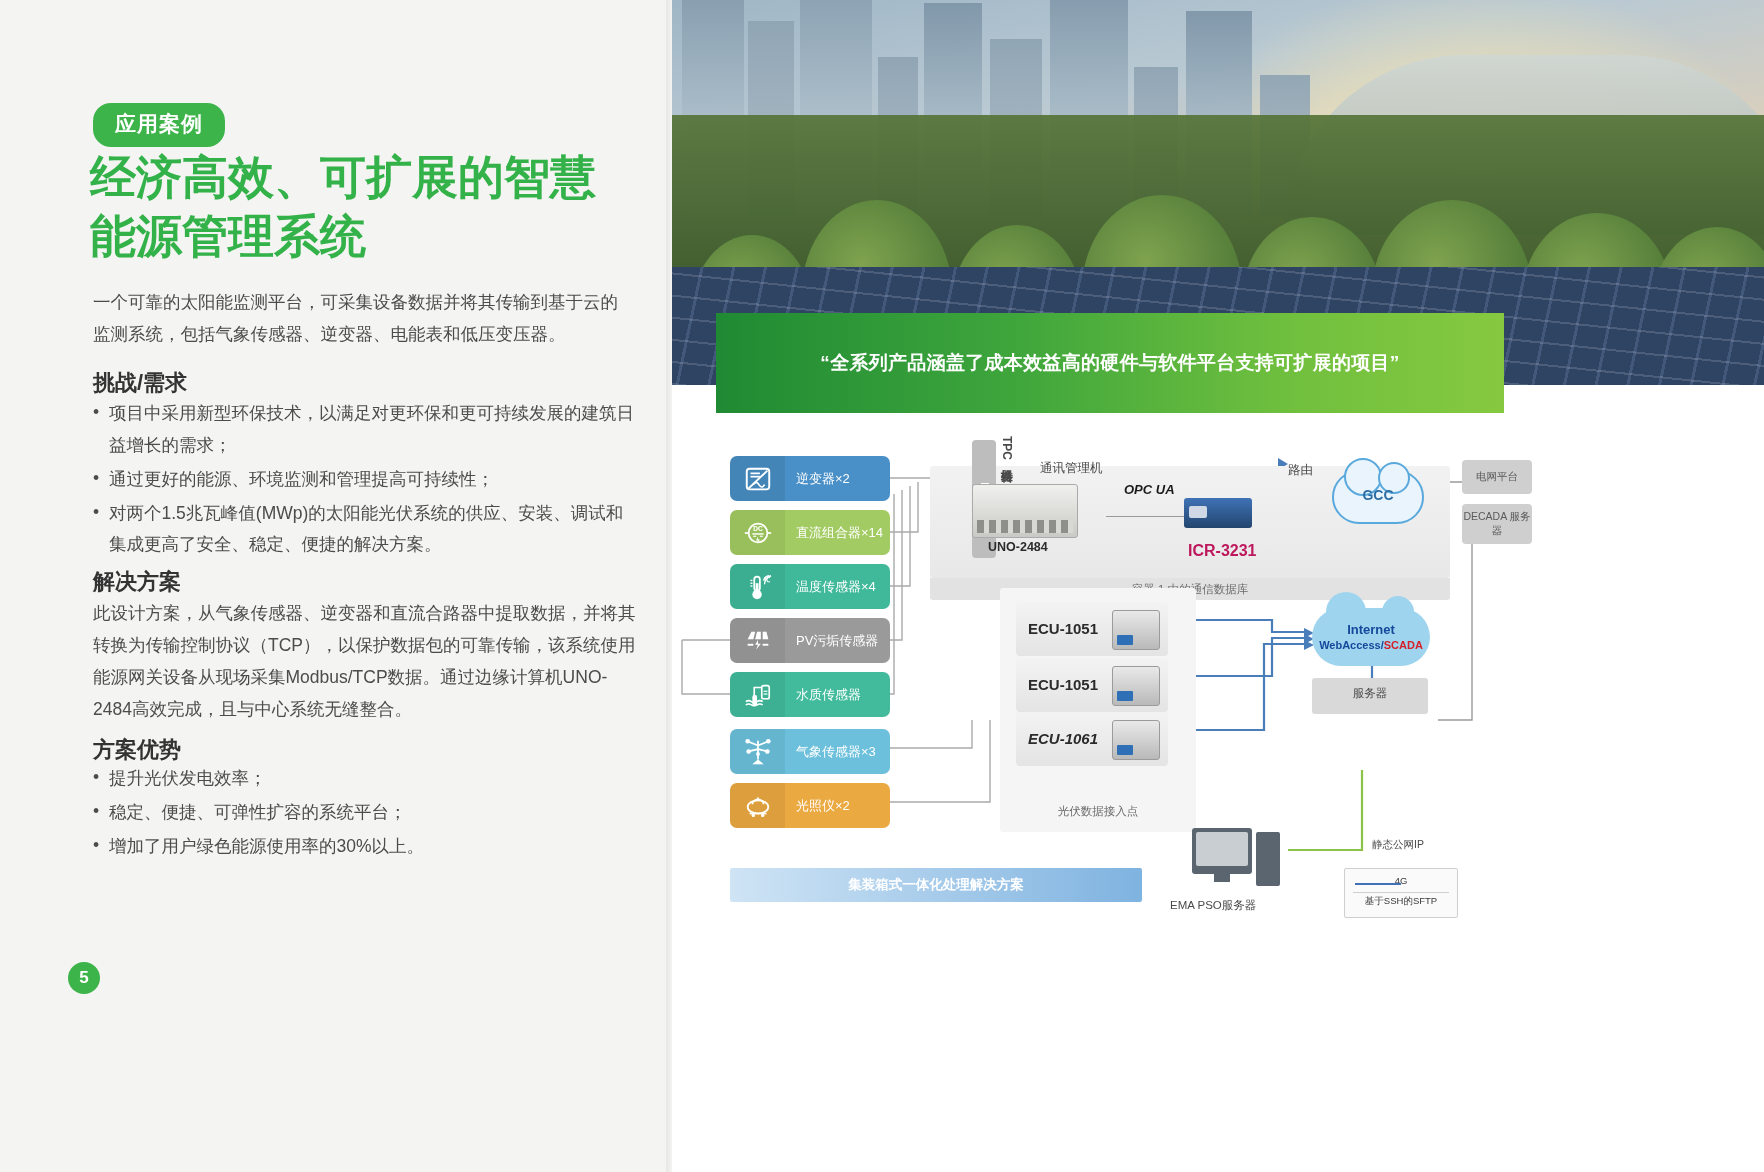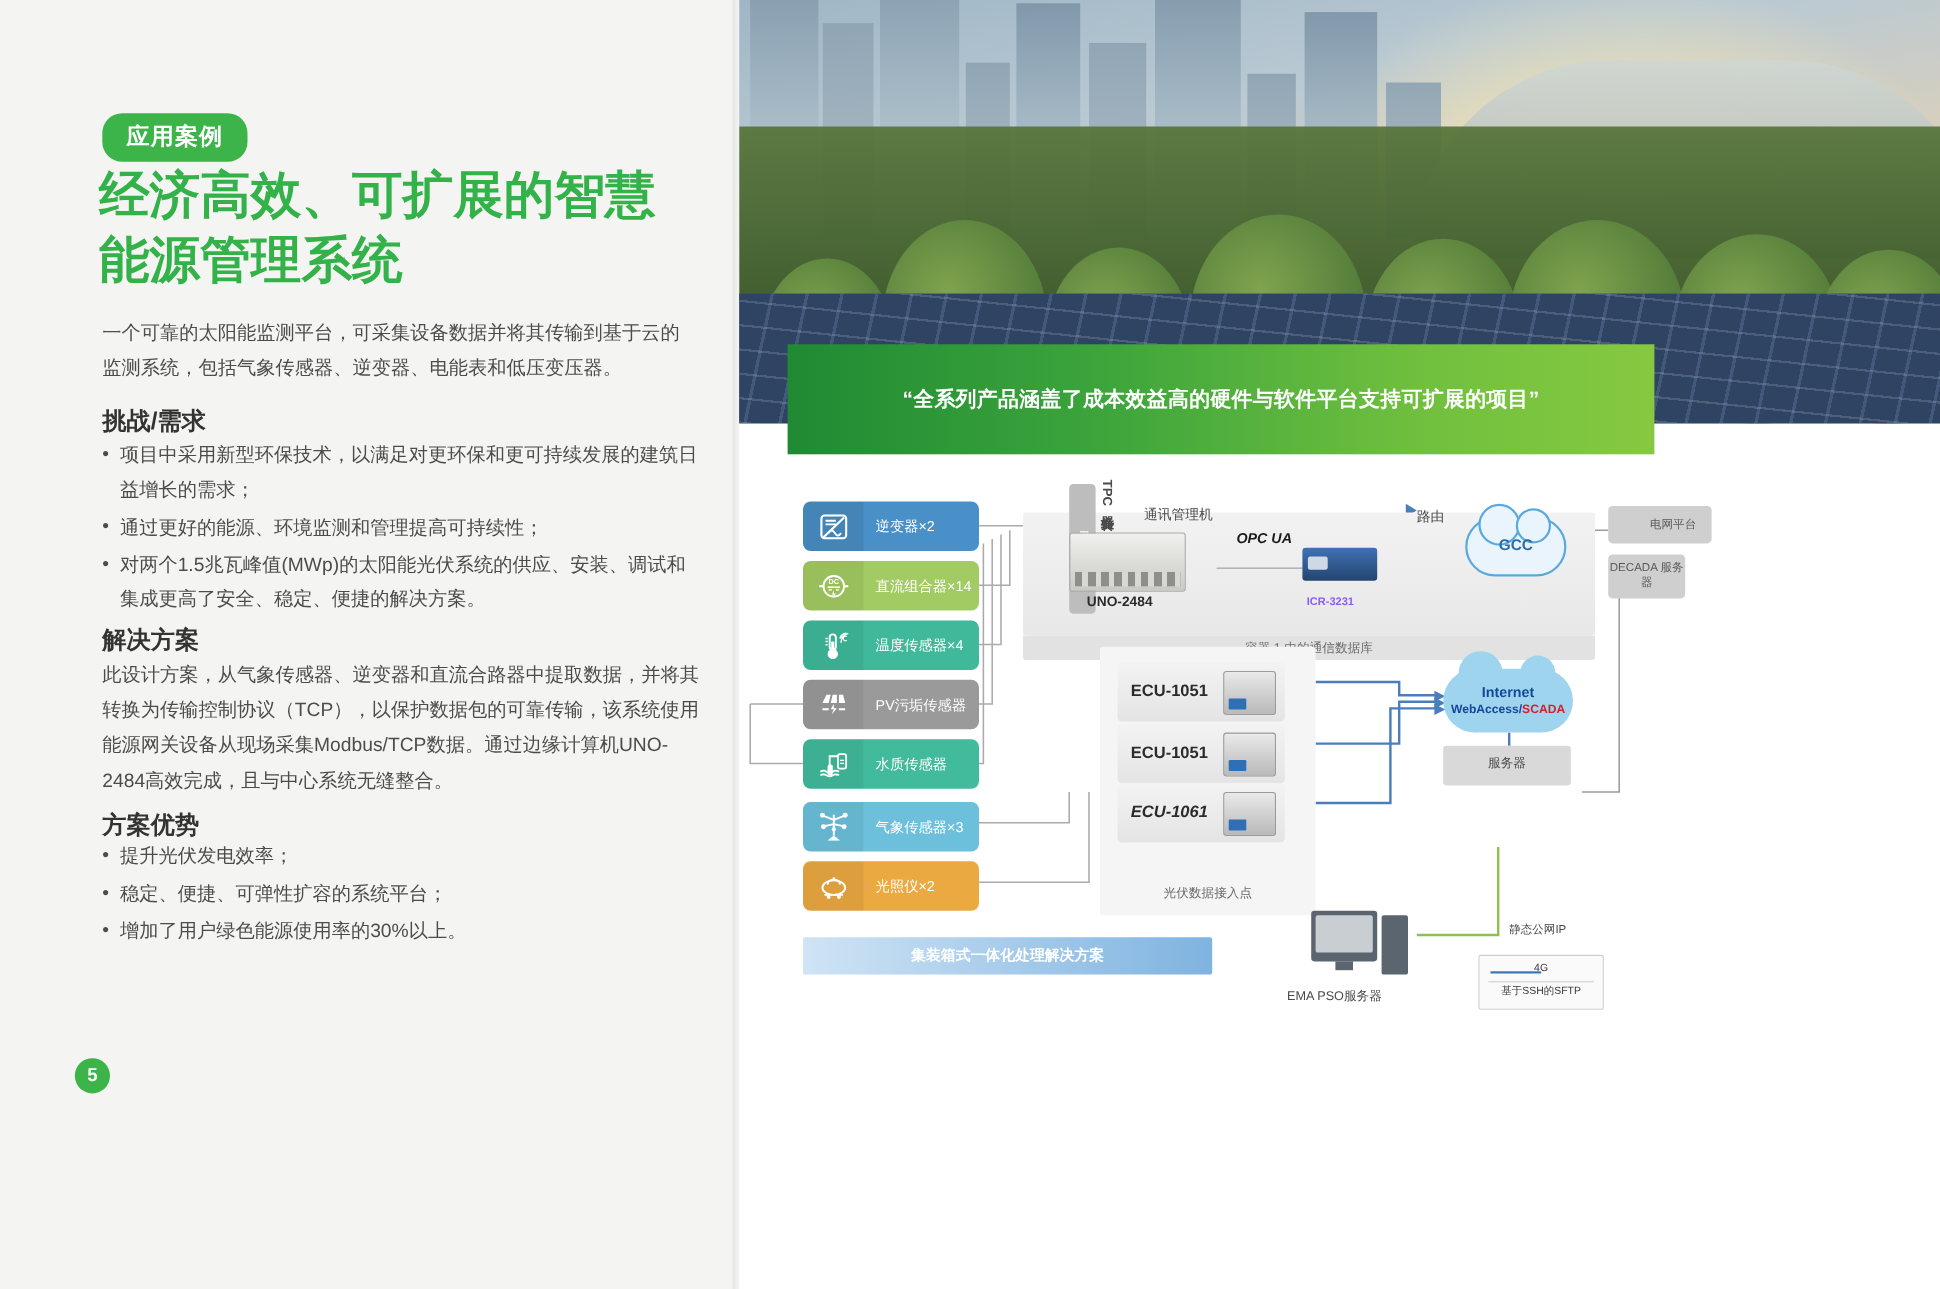--- a/index.html
+++ b/index.html
@@ -136,21 +136,21 @@
   .rs485 span{
     position:absolute;left:50%;top:50%;transform:translate(-50%,-50%) ;
     writing-mode:vertical-rl;color:#fff;font-size:11px;white-space:nowrap;font-weight:bold;
   }
   .tpclabel{
     position:absolute;left:326px;top:16px;writing-mode:vertical-rl;
     color:#4a4a4a;font-size:12px;font-weight:bold;white-space:nowrap;
   }
   .commlabel{position:absolute;left:368px;top:40px;color:#4a4a4a;font-size:12.5px;white-space:nowrap;}
   .unocap{position:absolute;left:316px;top:120px;color:#2b2b2b;font-size:12.5px;font-weight:bold;}
-  .icrcap{position:absolute;left:516px;top:122px;color:#8b5cf6;font-size:10px;font-weight:bold;}
+  .icrcap{position:absolute;left:516px;top:122px;color:#be185d;font-size:16px;font-weight:bold;}
   .opcua{position:absolute;left:452px;top:62px;font-size:13px;font-weight:bold;color:#1b1b1b;font-style:italic;}
   .routelabel{position:absolute;left:616px;top:42px;color:#4a4a4a;font-size:12.5px;}
 
   .uno{
     position:absolute;left:300px;top:64px;width:104px;height:52px;
     background:linear-gradient(180deg,#f0f0ee,#c9c9c5);
     border:1px solid #aaa;border-radius:3px;
   }
   .uno:after{
     content:"";position:absolute;left:4px;bottom:4px;right:4px;height:13px;
@@ -184,21 +184,21 @@
   .gcc span{
     position:absolute;left:0;right:0;top:17px;text-align:center;
     color:#2b6ca3;font-size:14px;font-weight:bold;z-index:3;
   }
 
   .gridplat,.decada{
     position:absolute;width:70px;background:#cfcfcf;color:#5a5a5a;
     border-radius:4px;font-size:10.5px;text-align:center;
     display:flex;align-items:center;justify-content:center;
   }
-  .gridplat{left:790px;top:40px;height:34px;padding-left:24px;}
+  .gridplat{left:790px;top:40px;height:34px;}
   .decada{left:790px;top:84px;height:40px;line-height:1.3;}
 
   .ecu{
     position:absolute;width:152px;height:54px;
     background:linear-gradient(180deg,#f3f3f3,#e4e4e4);border-radius:4px;
   }
   .ecu .nm{position:absolute;left:12px;top:18px;font-size:15px;font-weight:bold;color:#2b2b2b;}
   .ecu .box{
     position:absolute;right:8px;top:8px;width:46px;height:38px;
     background:linear-gradient(180deg,#e9e9e9,#b9b9b9);border:1px solid #9b9b9b;border-radius:3px;
@@ -253,21 +253,21 @@
   .legend{
     position:absolute;left:672px;top:448px;width:112px;height:48px;
     background:#fafafa;border:1px solid #cfcfcf;border-radius:2px;
   }
   .legend .ln{position:absolute;left:10px;top:14px;width:46px;height:2px;background:#3f72b5;}
   .legend .l1{position:absolute;left:0;right:0;top:6px;text-align:center;color:#3a3a3a;font-size:9.5px;}
   .legend .l2{position:absolute;left:0;right:0;top:26px;text-align:center;color:#3a3a3a;font-size:9.5px;}
   .legend .div{position:absolute;left:8px;top:23px;right:8px;height:1px;background:#cfcfcf;}
 
   .botbanner{
-    position:absolute;left:58px;top:432px;width:372px;height:34px;
+    position:absolute;left:58px;top:448px;width:412px;height:34px;
     background:linear-gradient(90deg,#cfe4f5,#7fb3e0);
     display:flex;align-items:center;justify-content:center;
     color:#ffffff;font-size:13.5px;font-weight:bold;border-radius:2px;
   }
 
   svg.wires{position:absolute;left:0;top:0;width:1092px;height:530px;pointer-events:none;}
 </style>
 </head>
 <body>
 

